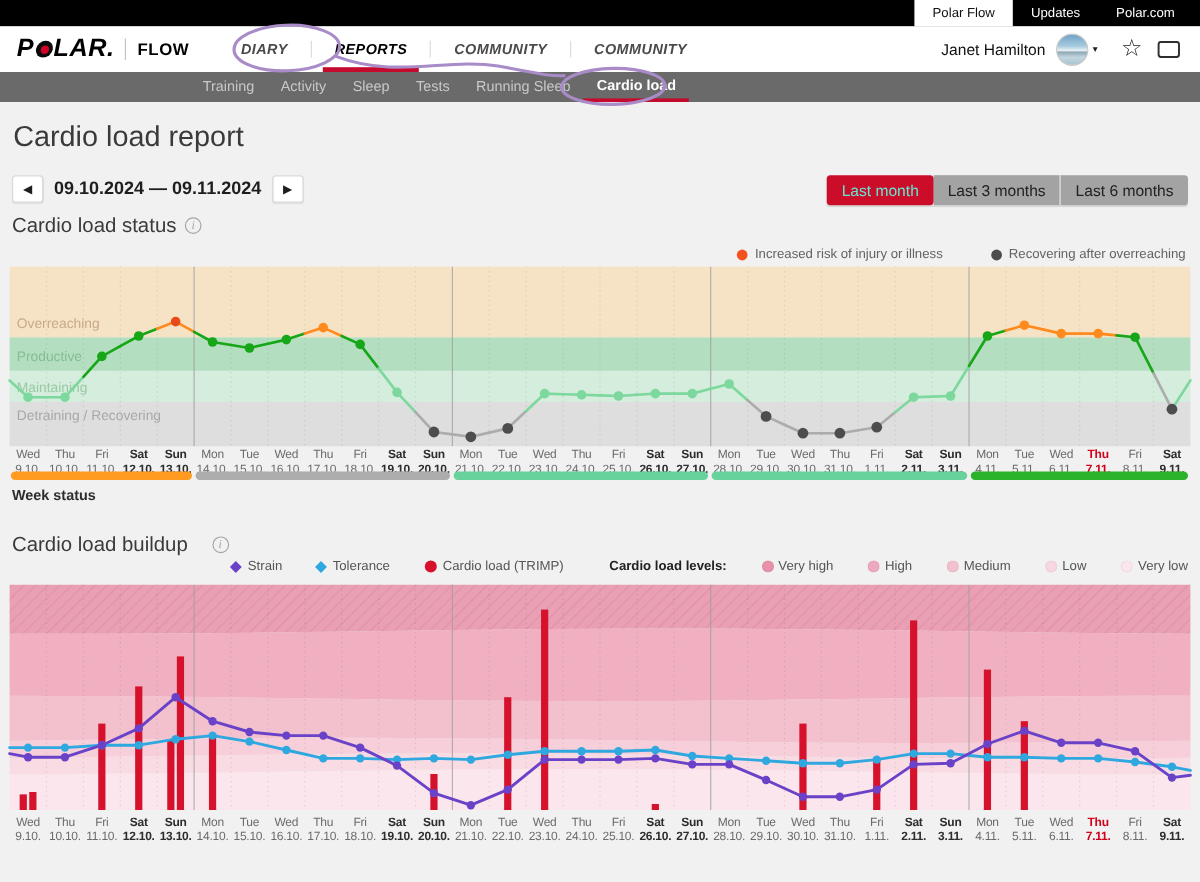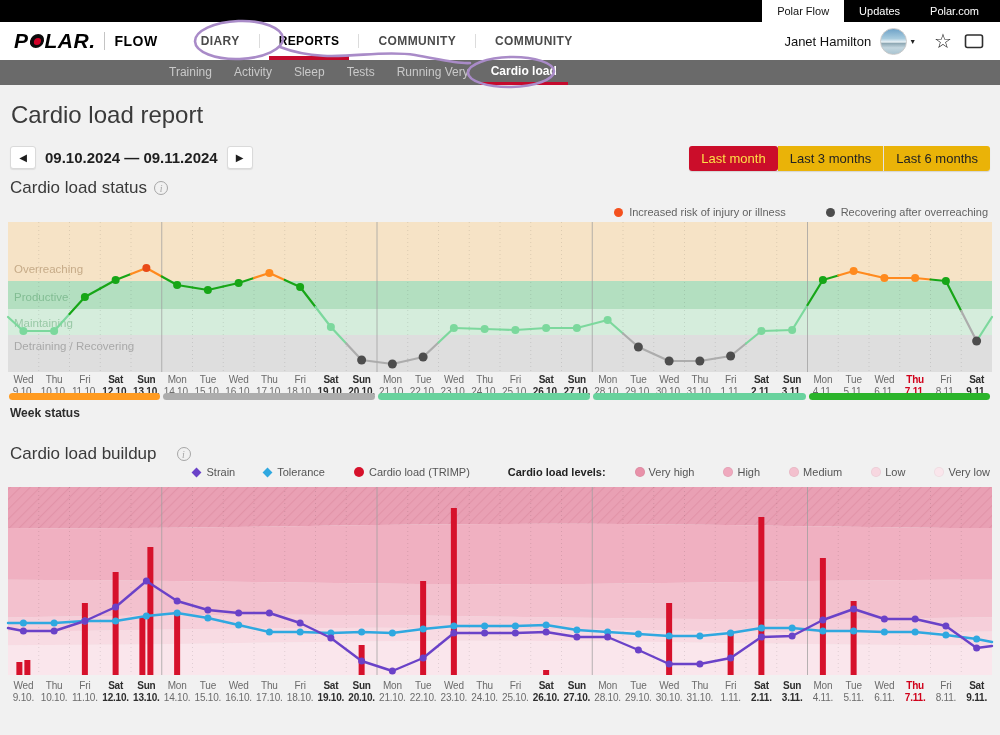--- a/index.html
+++ b/index.html
@@ -13,21 +13,21 @@
   .toptab.active { background:#fff; color:#111; }
 
   
   .navbar { position:absolute; left:0; top:22px; width:1000px; height:38px; background:#fff; display:flex; align-items:center; }
   .logo { display:flex; align-items:center; font-style:italic; font-weight:bold; font-size:21px; color:#000; margin-left:14px; letter-spacing:0.5px; }
   .logo-o { display:inline-block; width:14px; height:14px; border-radius:50%; background:#0B0B0B; position:relative; margin:0 1px; transform:skewX(-10deg); top:0px; }
   .logo-o::after { content:""; position:absolute; inset:3.5px; background:#D10027; border-radius:50%; }
   .flow-divider { width:1px; height:18px; background:#C4C4C4; margin:0 10px 0 8px; }
   .flow { font-size:14px; font-weight:bold; letter-spacing:0.5px; color:#000; }
   .menu { display:flex; align-items:center; margin-left:24px; height:38px; }
-  .menu-item { font-size:12px; font-weight:bold; color:#4A4A4A; padding:0 19px; line-height:38px; position:relative; letter-spacing:0.4px; cursor:pointer; }
+  .menu-item { font-size:12px; font-weight:bold; color:#4A4A4A; padding:0 19px; line-height:38px; position:relative; letter-spacing:0.4px; cursor:pointer;font-style:italic; }
   .menu-item.active { color:#000; }
   .menu-item.active::after { content:""; position:absolute; left:9px; right:9px; bottom:0; height:4px; background:#C40A2D; }
   .menu-sep { width:1px; height:14px; background:#DCDCDC; }
   .usercluster { margin-left:auto; display:flex; align-items:center; padding-right:16px; }
   .username { font-size:13px; color:#111; margin-right:9px; cursor:pointer; }
   .avatar { width:27px; height:27px; border-radius:50%; border:1px solid #C9C9C9; cursor:pointer;
             background:linear-gradient(180deg,#6FA3C8 0%,#A7CBDE 38%,#E9F1F5 52%,#8FA9B5 58%,#C3D6DF 75%,#A9C4D1 100%); }
   .caret { font-size:7px; color:#222; margin:0 2px 0 2px; cursor:pointer; }
   .star { font-size:20px; color:#222; margin:0 12px 0 16px; line-height:20px; cursor:pointer; }
   .bubble { cursor:pointer; display:flex; align-items:center; }
@@ -40,22 +40,22 @@
   
   .annotate { position:absolute; left:0; top:0; width:1000px; height:100px; pointer-events:none; z-index:60; }
 
   
   .page-title { position:absolute; left:11px; top:101px; font-size:24px; color:#3A3A3A; }
   .daterow { position:absolute; left:10px; top:146px; display:flex; align-items:center; }
   .navbtn { width:26px; height:23px; background:#fff; border:1px solid #DADADA; border-radius:3px; box-shadow:0 1px 1px rgba(0,0,0,.08);
             display:flex; align-items:center; justify-content:center; font-size:10px; color:#1E1E1E; cursor:pointer; }
   .daterange { font-size:15px; font-weight:bold; color:#1E1E1E; margin:0 9px; }
   .rangegroup { position:absolute; right:10px; top:146px; display:flex; border-radius:3px; box-shadow:0 1px 1px rgba(0,0,0,.12); }
-  .rbtn { font-size:13px; color:#222; line-height:25px; padding:0 12px; background:#eab308; cursor:pointer; border-left:1px solid #E3E3E3; }
-  .rbtn.active { background:#CB0D2A; color:#fde047; border-left:none; border-radius:3px; position:relative; }
+  .rbtn { font-size:13px; color:#222; line-height:25px; padding:0 12px; background:#a3a3a3; cursor:pointer; border-left:1px solid #E3E3E3; }
+  .rbtn.active { background:#CB0D2A; color:#5eead4; border-left:none; border-radius:3px; position:relative; }
   .rbtn.first { border-left:none; }
   .rbtn.last { border-radius:0 3px 3px 0; }
 
   
   .sectionhead { position:absolute; left:10px; display:flex; align-items:center; gap:7px; font-size:17px; color:#3A3A3A; }
   .info-icon { width:14px; height:14px; border-radius:50%; border:1px solid #A6A6A6; color:#A6A6A6; font-size:10px;
                display:inline-flex; align-items:center; justify-content:center; font-family:"Liberation Serif",serif; font-style:italic; cursor:pointer; }
   .info-icon::before { content:"i"; }
   .legend1 { position:absolute; right:12px; top:206px; display:flex; gap:40px; font-size:11px; color:#636363; align-items:center; }
   .legend-item { display:flex; align-items:center; }
@@ -116,21 +116,21 @@
           </svg>
       </span>
     </div>
   </div>
 
   <div class="subnav">
     <div class="subnav-item">Training</div>
     <div class="subnav-item">Activity</div>
     <div class="subnav-item">Sleep</div>
     <div class="subnav-item">Tests</div>
-    <div class="subnav-item">Running Very</div>
+    <div class="subnav-item">Running Sleep</div>
     <div class="subnav-item active">Cardio load</div>
   </div>
 
   <svg class="annotate" viewBox="0 0 1000 100">
     <ellipse cx="239" cy="40" rx="44" ry="19" fill="none" stroke="#A98BC8" stroke-width="2.6" transform="rotate(-2 239 40)"></ellipse>
     <ellipse cx="511" cy="72" rx="43" ry="15" fill="none" stroke="#A98BC8" stroke-width="2.6" transform="rotate(-1 511 72)"></ellipse>
     <path d="M 280 47 C 330 66, 372 48, 415 55 C 443 60, 458 64, 470 63" fill="none" stroke="#A98BC8" stroke-width="2.6" stroke-linecap="round"></path>
   </svg>
 
   <div class="page-title">Cardio load report</div>

